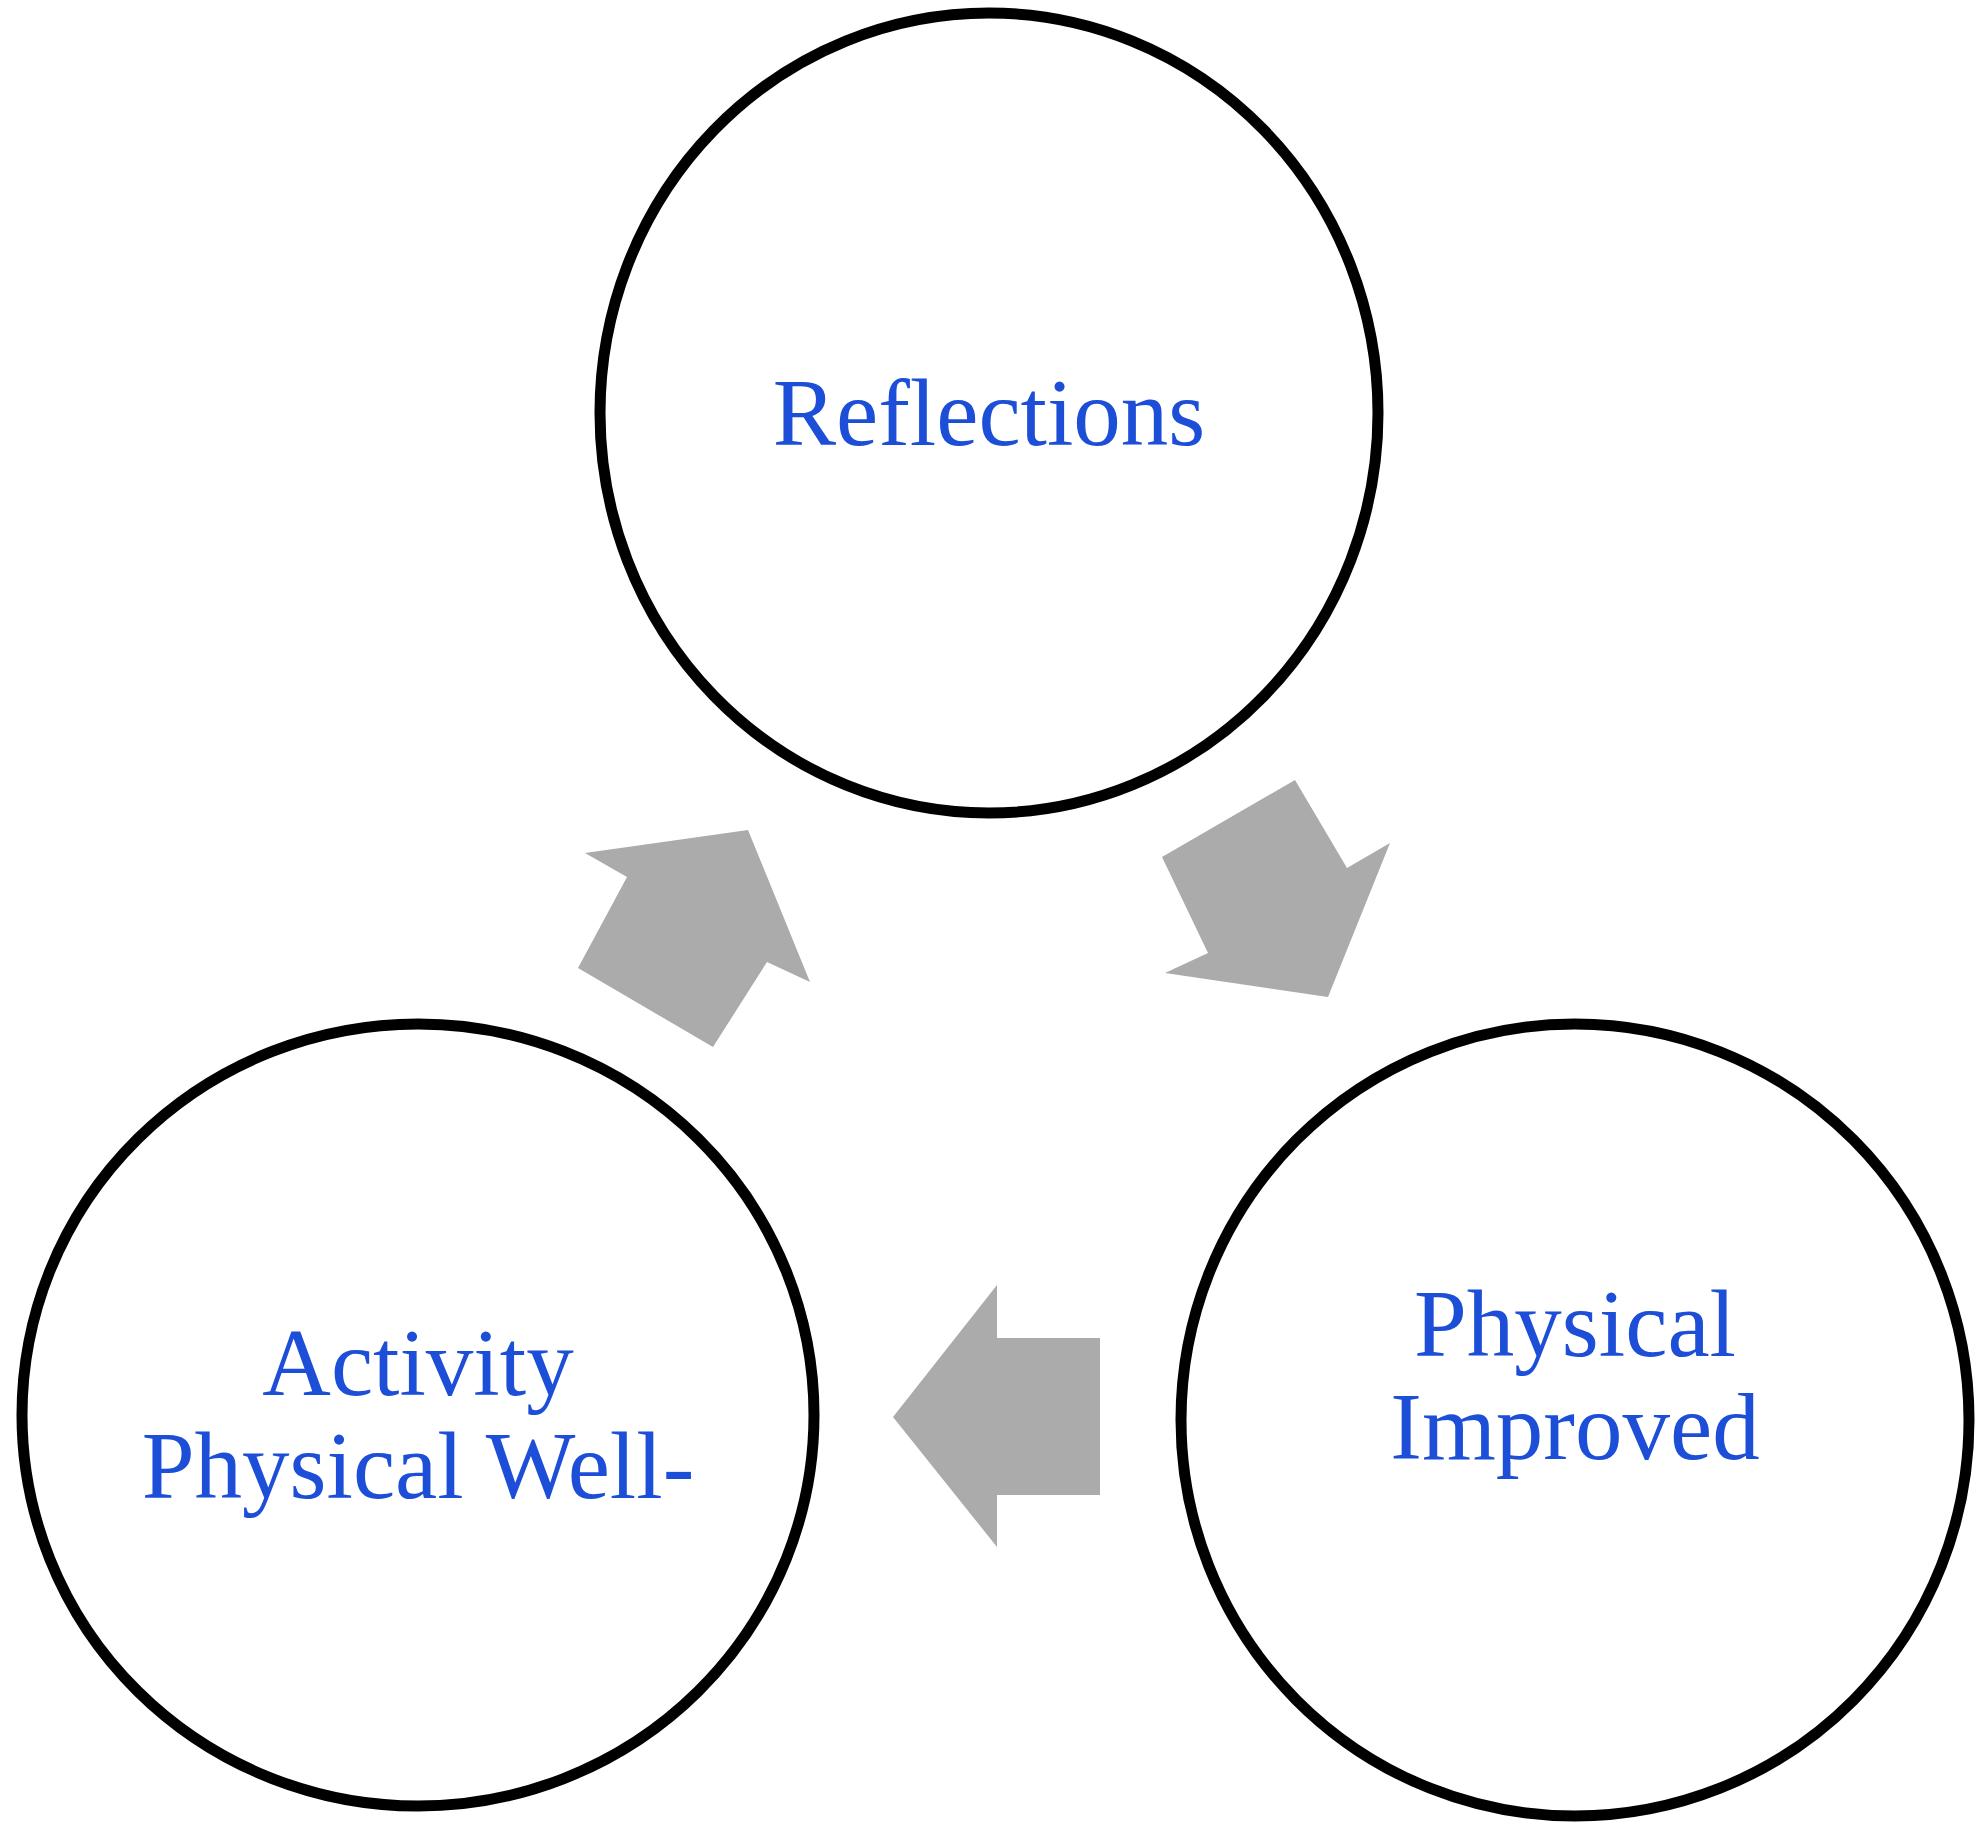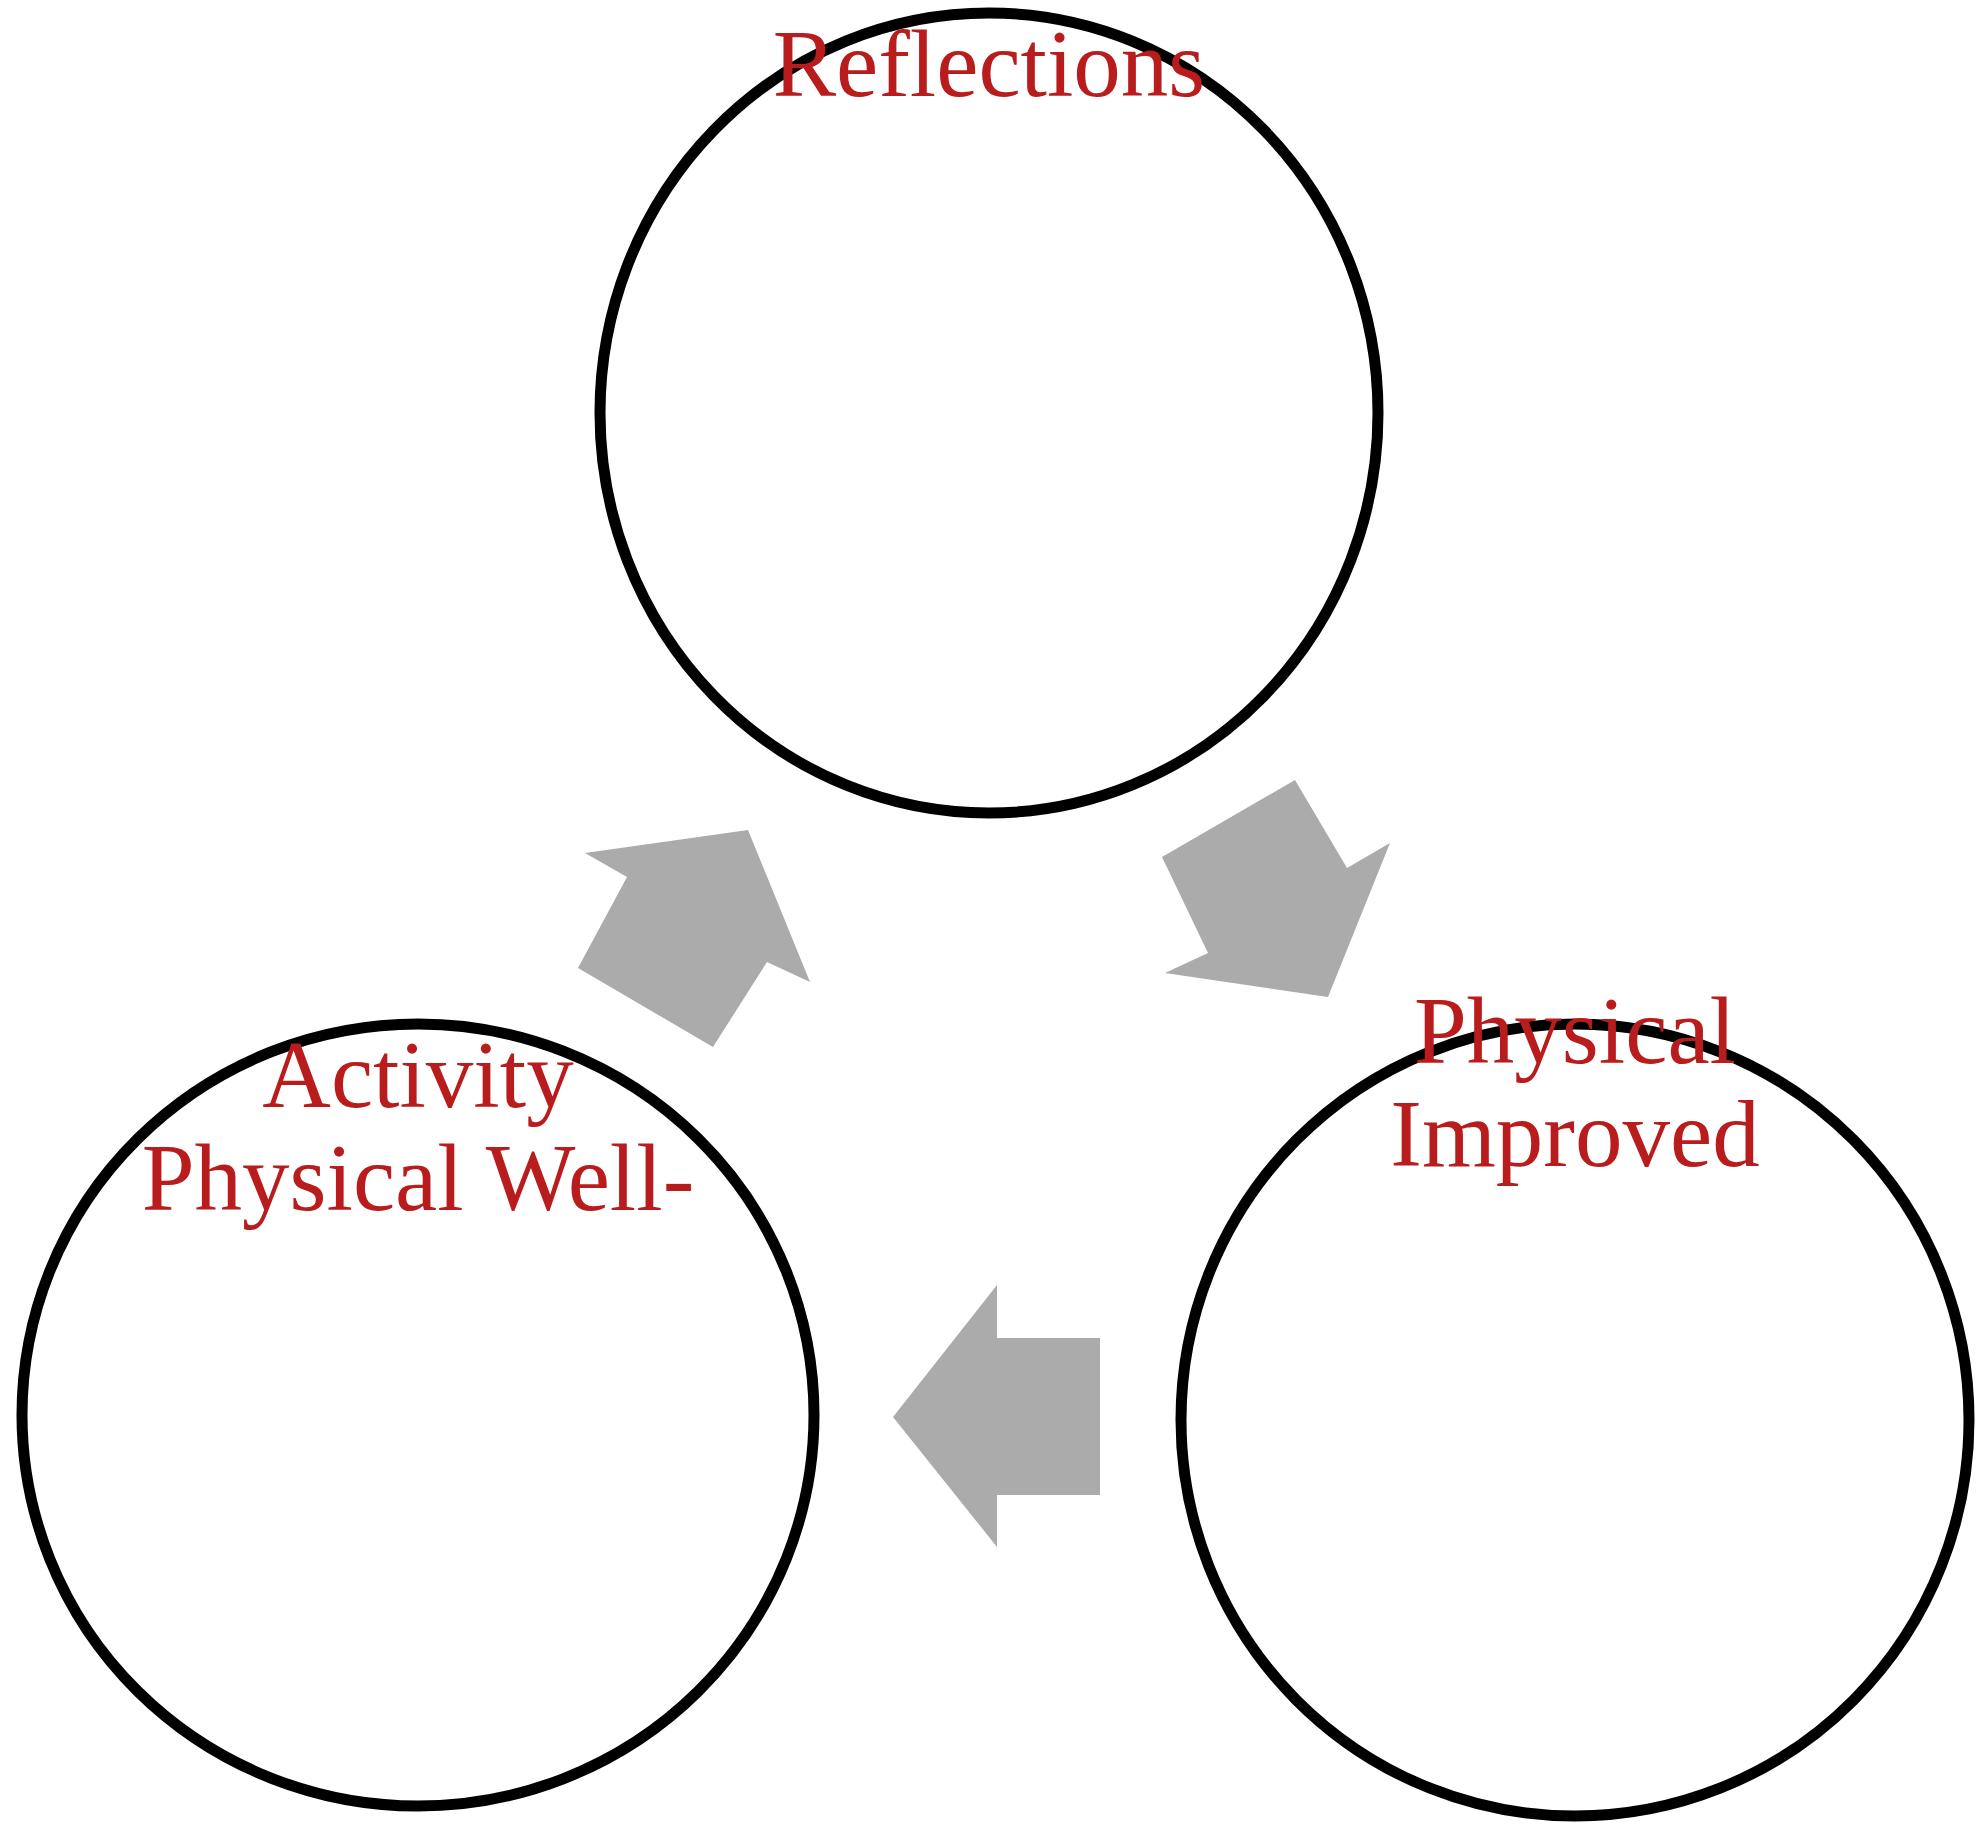--- a/index.html
+++ b/index.html
@@ -21,22 +21,23 @@
     top: 0;
     width: 1986px;
     height: 1829px;
     display: block;
   }
   .node-label {
     position: absolute;
     display: flex;
     flex-direction: column;
     align-items: center;
+    justify-content: center;
     text-align: center;
-    color: #b91c1c;
+    color: #1d4ed8;
     font-size: 95px;
     line-height: 1.08;
     white-space: nowrap;
     pointer-events: none;
   }
   .node-label-top    { left: 600px;  top: 13px;   width: 778px; height: 800px; }
   .node-label-left   { left: 22px;   top: 1024px; width: 792px; height: 782px; }
   .node-label-right  { left: 1181px; top: 980px; width: 788px; height: 792px; }
 </style>
 </head>

